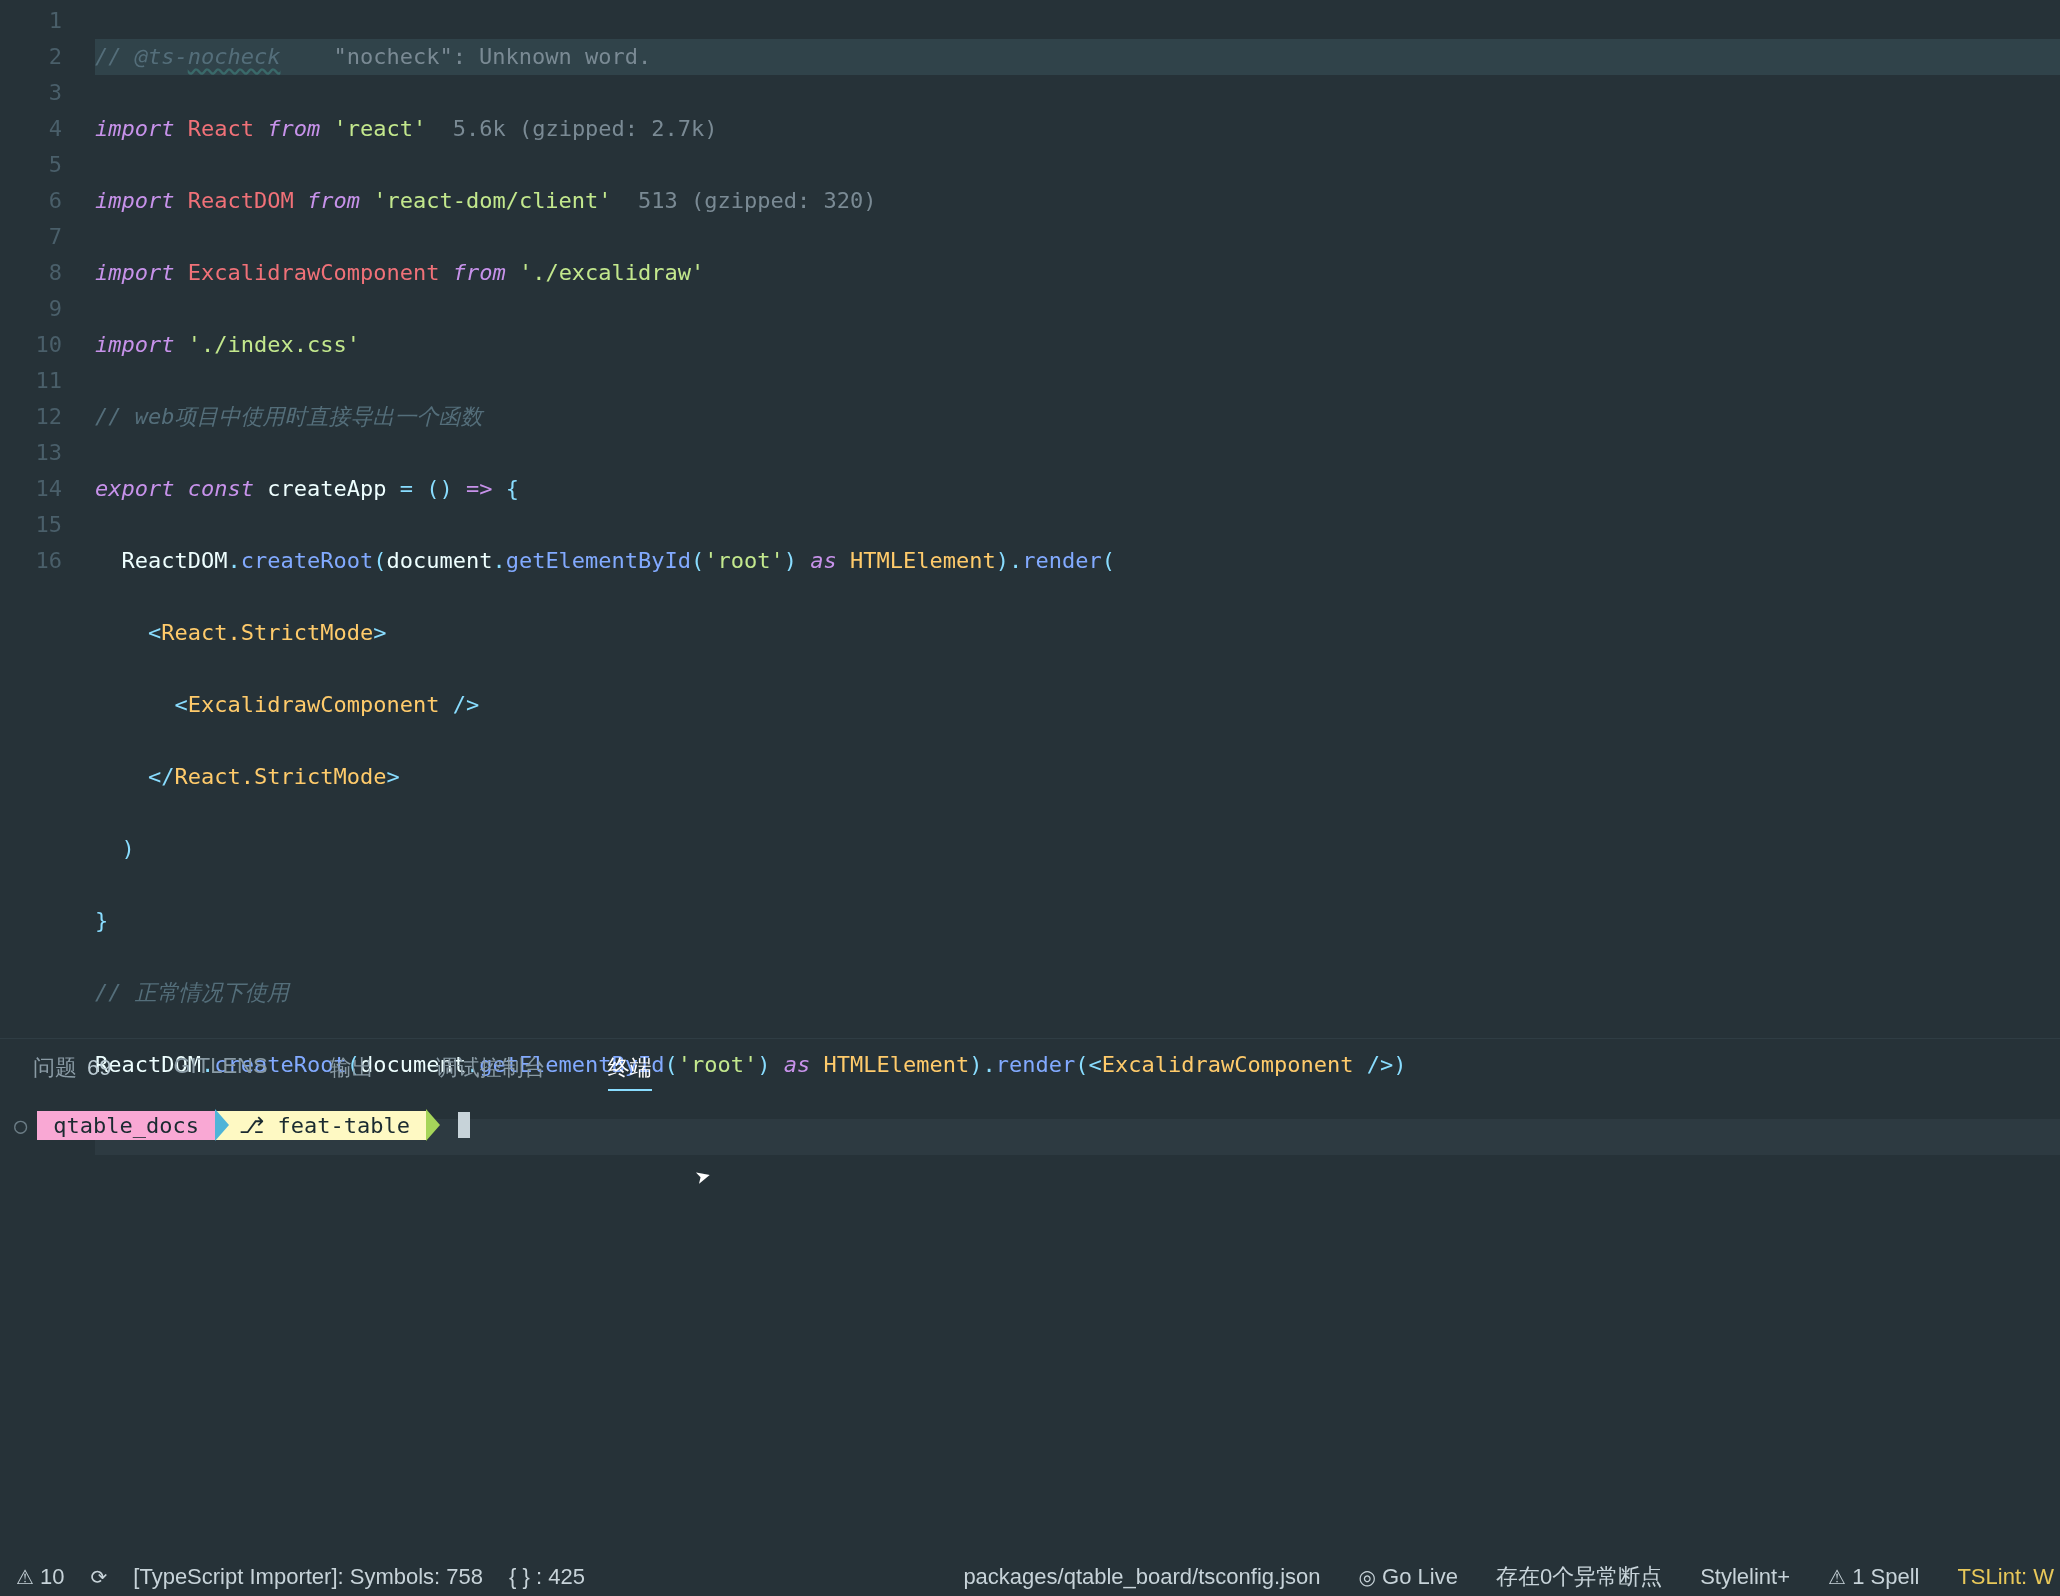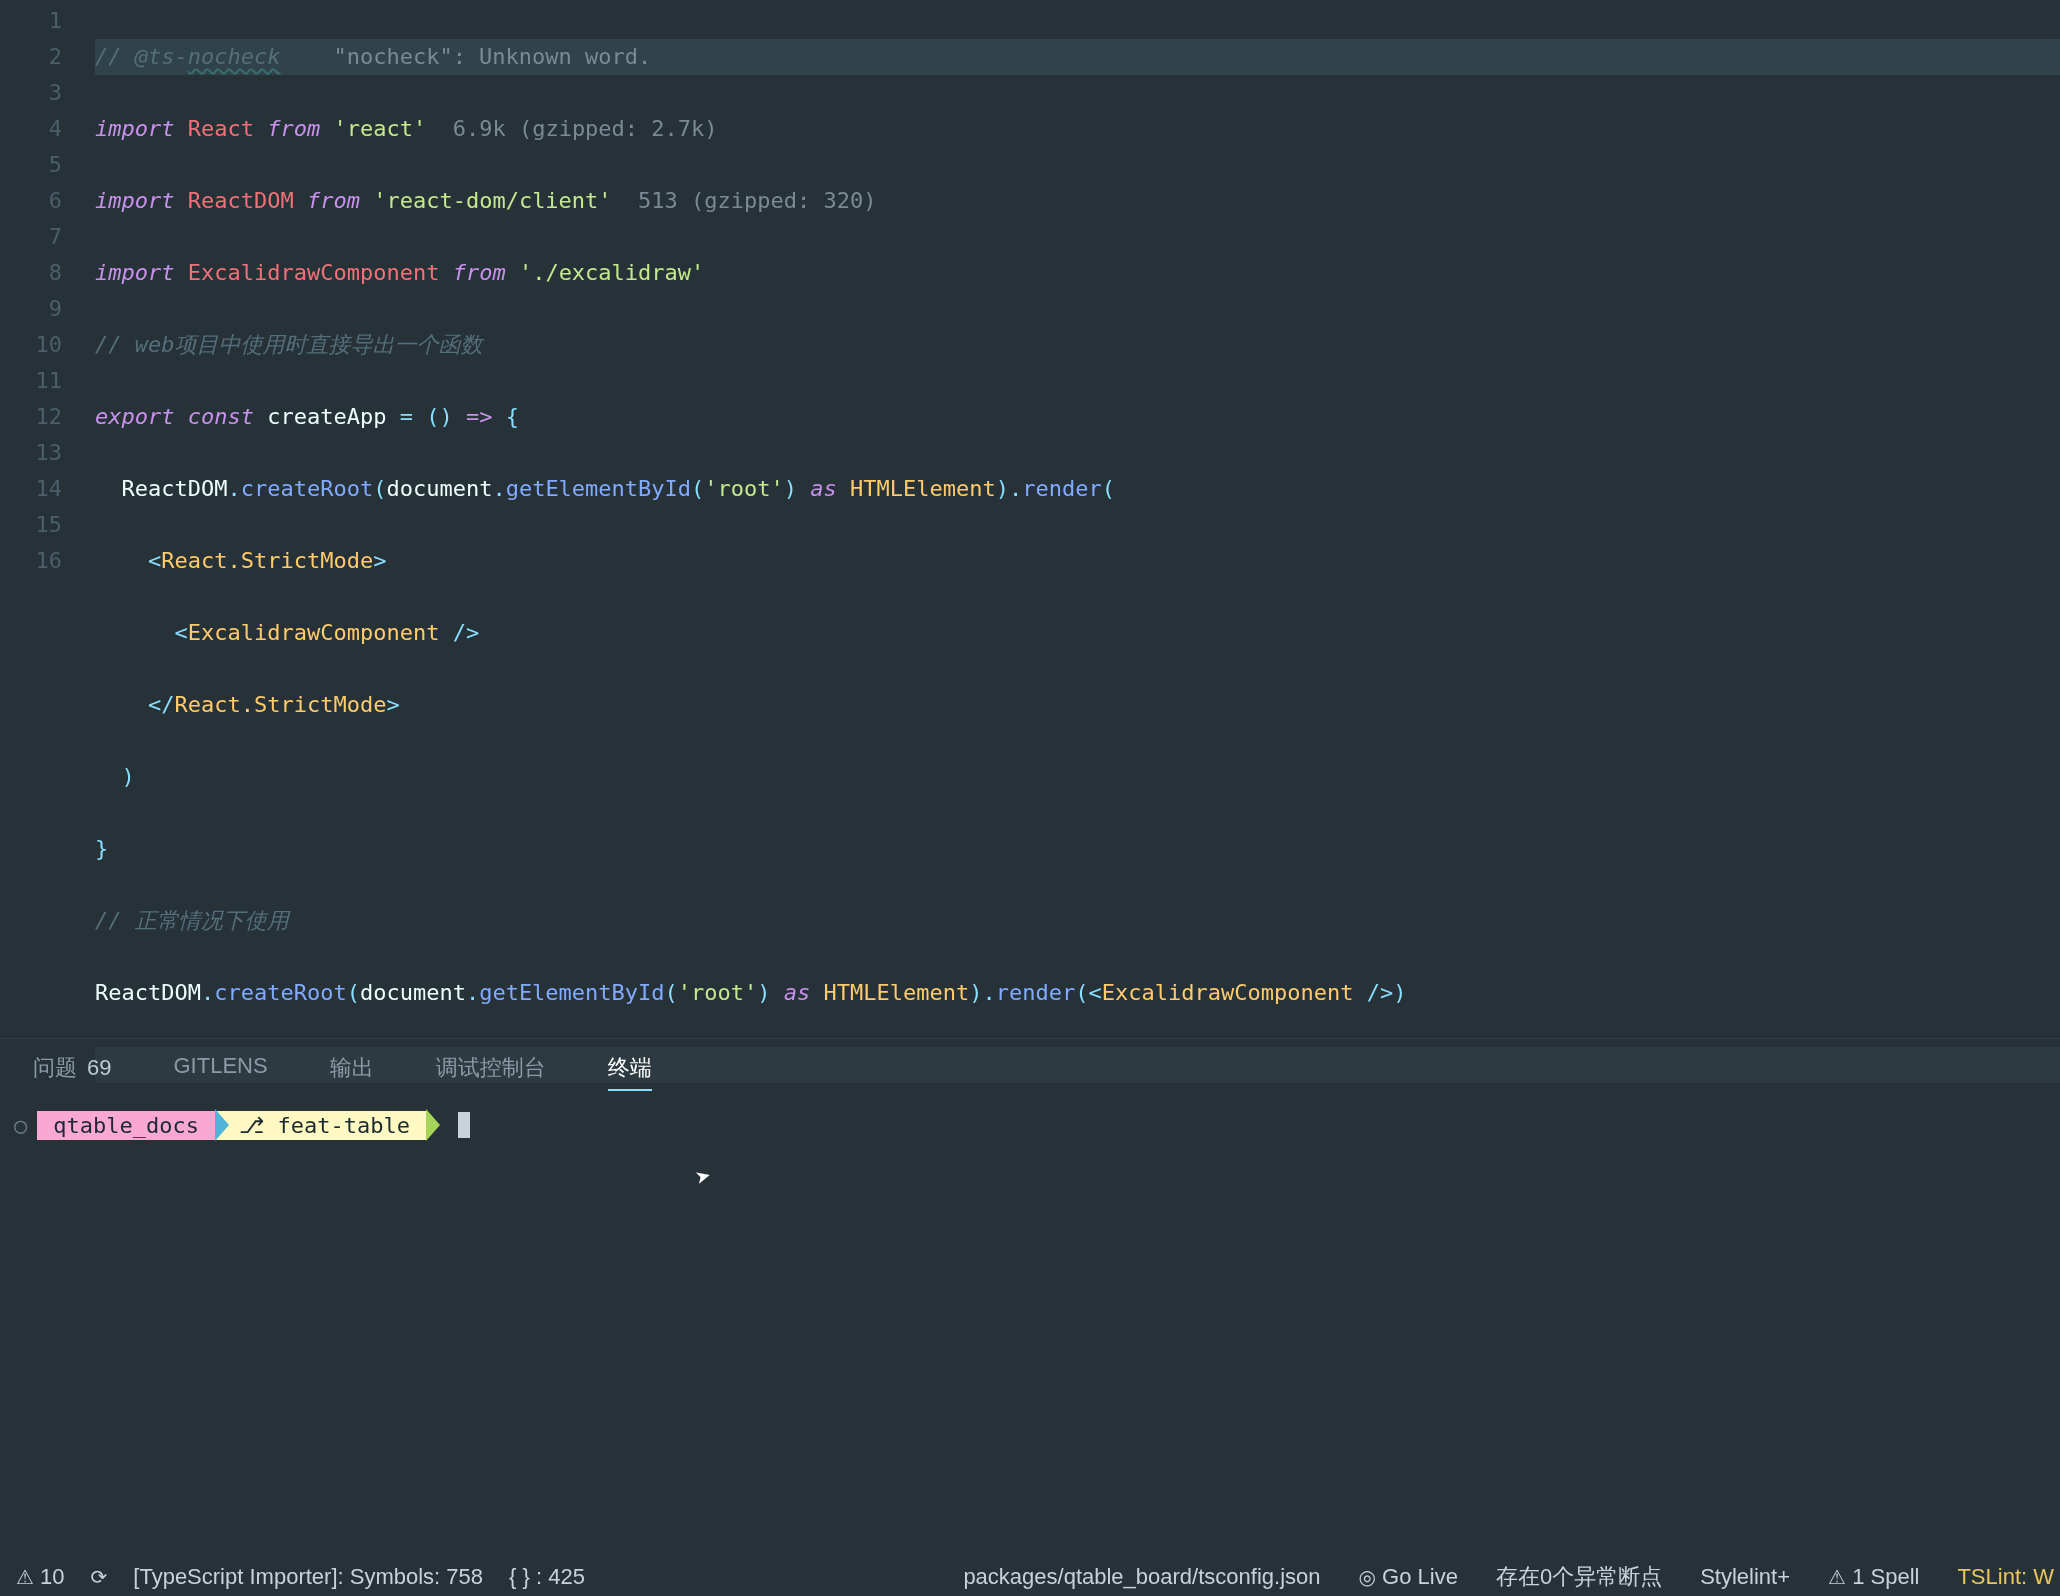--- a/index.html
+++ b/index.html
@@ -143,23 +143,24 @@
     <div class="line">11</div>
     <div class="line">12</div>
     <div class="line">13</div>
     <div class="line">14</div>
     <div class="line">15</div>
     <div class="line">16</div>
   </div>
 
   <div class="code-area">
 <div class="line line1-hl"><span class="cm">// @ts-<span class="sq">nocheck</span></span>    <span class="dim">"nocheck": Unknown word.</span></div>
-<div class="line"><span class="kw">import</span> <span class="red">React</span> <span class="kw">from</span> <span class="str">'react'</span>  <span class="dim">6.9k (gzipped: 2.7k)</span></div>
+<div class="line"><span class="kw">import</span> <span class="red">React</span> <span class="kw">from</span> <span class="str">'react'</span>  <span class="dim">5.6k (gzipped: 2.7k)</span></div>
 <div class="line"><span class="kw">import</span> <span class="red">ReactDOM</span> <span class="kw">from</span> <span class="str">'react-dom/client'</span>  <span class="dim">513 (gzipped: 320)</span></div>
 <div class="line"><span class="kw">import</span> <span class="red">ExcalidrawComponent</span> <span class="kw">from</span> <span class="str">'./excalidraw'</span></div>
+<div class="line"><span class="kw">import</span> <span class="str">'./index.css'</span></div>
 <div class="line"><span class="cm">// web项目中使用时直接导出一个函数</span></div>
 <div class="line"><span class="kw">export</span> <span class="kw">const</span> <span class="txt">createApp</span><span class="op"> = </span><span class="op">() </span><span class="kw">=&gt;</span><span class="op"> {</span></div>
 <div class="line">  <span class="txt">ReactDOM</span><span class="op">.</span><span class="fn">createRoot</span><span class="op">(</span><span class="txt">document</span><span class="op">.</span><span class="fn">getElementById</span><span class="op">(</span><span class="str">'root'</span><span class="op">) </span><span class="kw">as</span> <span class="ty">HTMLElement</span><span class="op">).</span><span class="fn">render</span><span class="op">(</span></div>
 <div class="line">    <span class="op">&lt;</span><span class="ty">React.StrictMode</span><span class="op">&gt;</span></div>
 <div class="line">      <span class="op">&lt;</span><span class="ty">ExcalidrawComponent</span> <span class="op">/&gt;</span></div>
 <div class="line">    <span class="op">&lt;/</span><span class="ty">React.StrictMode</span><span class="op">&gt;</span></div>
 <div class="line">  <span class="op">)</span></div>
 <div class="line"><span class="op">}</span></div>
 <div class="line"><span class="cm">// 正常情况下使用</span></div>
 <div class="line"><span class="txt">ReactDOM</span><span class="op">.</span><span class="fn">createRoot</span><span class="op">(</span><span class="txt">document</span><span class="op">.</span><span class="fn">getElementById</span><span class="op">(</span><span class="str">'root'</span><span class="op">) </span><span class="kw">as</span> <span class="ty">HTMLElement</span><span class="op">).</span><span class="fn">render</span><span class="op">(&lt;</span><span class="ty">ExcalidrawComponent</span> <span class="op">/&gt;)</span></div>

